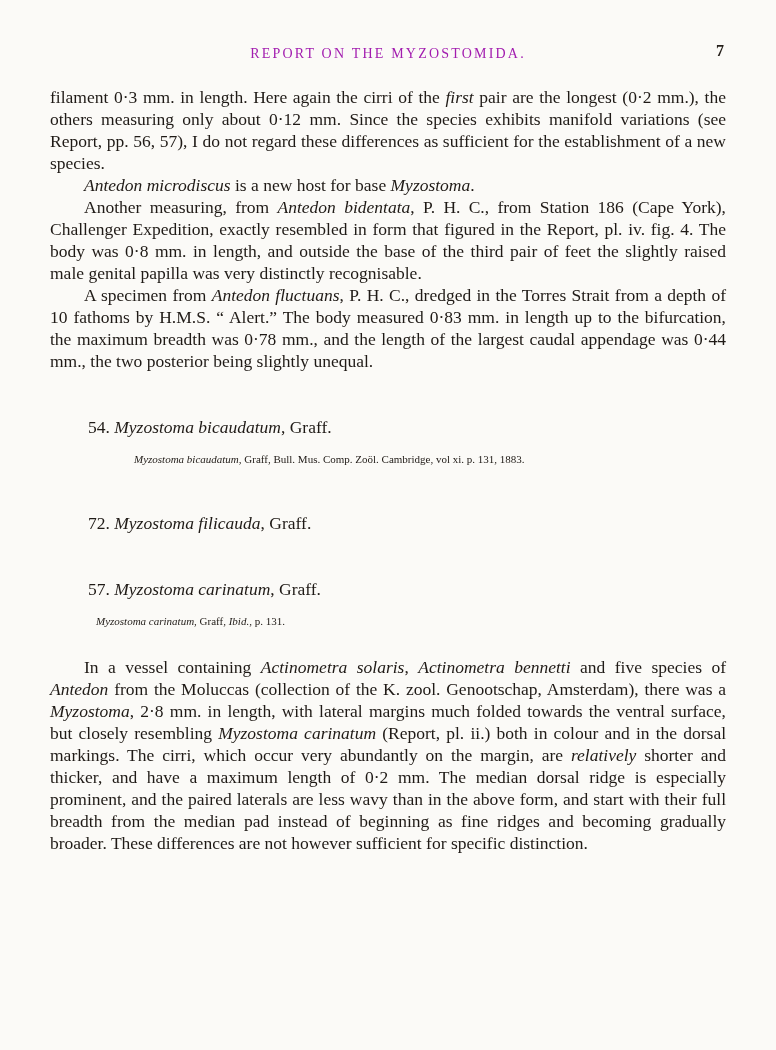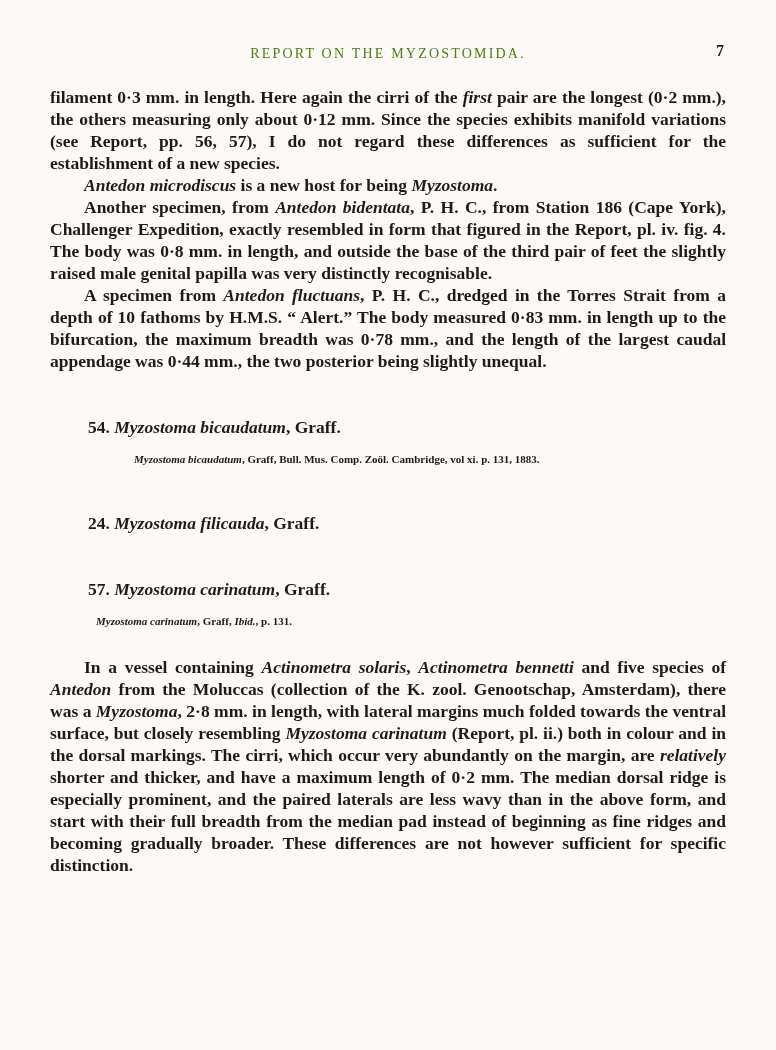--- a/index.html
+++ b/index.html
@@ -20,36 +20,35 @@
   .page-header {
     position: relative;
     padding-top: 44px;
     text-align: center;
   }
   .running-title {
     display: inline-block;
     font-size: 14px;
     letter-spacing: 2.2px;
     font-weight: 400;
-    color: #4d7c0f;
+    color: #a21caf;
   }
   .page-number {
     position: absolute;
     right: 52px;
     top: 42px;
     font-size: 16px;
     font-weight: 700;
     color: #241e19;
   }
   .content {
     padding: 0 50px;
     font-size: 17.5px;
     line-height: 22px;
     text-align: justify;
-    font-weight: bold;
   }
   .para {
     margin: 0;
     text-indent: 34px;
   }
   .para.first {
     margin-top: 24px;
   }
   .para.no-indent {
     text-indent: 0;
@@ -80,24 +79,24 @@
 
 <div class="page">
 
   <div class="page-header">
     <div class="running-title">REPORT ON THE MYZOSTOMIDA.</div>
     <div class="page-number">7</div>
   </div>
 
   <div class="content">
     <p class="para no-indent first"><span>filament 0·3 mm. in length. Here again the cirri of the </span><em>first</em><span> pair are the longest (0·2 mm.), the others measuring only about 0·12 mm. Since the species exhibits manifold variations (see Report, pp. 56, 57), I do not regard these differences as sufficient for the establishment of a new species.</span></p>
-    <p class="para"><em>Antedon microdiscus</em><span> is a new host for being </span><em>Myzostoma</em><span>.</span></p>
-    <p class="para"><span>Another specimen, from </span><em>Antedon bidentata</em><span>, P. H. C., from Station 186 (Cape York), Challenger Expedition, exactly resembled in form that figured in the Report, pl. iv. fig. 4. The body was 0·8 mm. in length, and outside the base of the third pair of feet the slightly raised male genital papilla was very distinctly recognisable.</span></p>
+    <p class="para"><em>Antedon microdiscus</em><span> is a new host for base </span><em>Myzostoma</em><span>.</span></p>
+    <p class="para"><span>Another measuring, from </span><em>Antedon bidentata</em><span>, P. H. C., from Station 186 (Cape York), Challenger Expedition, exactly resembled in form that figured in the Report, pl. iv. fig. 4. The body was 0·8 mm. in length, and outside the base of the third pair of feet the slightly raised male genital papilla was very distinctly recognisable.</span></p>
     <p class="para"><span>A specimen from </span><em>Antedon fluctuans</em><span>, P. H. C., dredged in the Torres Strait from a depth of 10 fathoms by H.M.S. “ Alert.” The body measured 0·83 mm. in length up to the bifurcation, the maximum breadth was 0·78 mm., and the length of the largest caudal appendage was 0·44 mm., the two posterior being slightly unequal.</span></p>
     <p class="heading"><span>54. </span><em>Myzostoma bicaudatum</em><span>, Graff.</span></p>
     <p class="citation citation-long"><em>Myzostoma bicaudatum</em><span>, Graff, Bull. Mus. Comp. Zoöl. Cambridge, vol xi. p. 131, 1883.</span></p>
-    <p class="heading"><span>24. </span><em>Myzostoma filicauda</em><span>, Graff.</span></p>
+    <p class="heading"><span>72. </span><em>Myzostoma filicauda</em><span>, Graff.</span></p>
     <p class="heading"><span>57. </span><em>Myzostoma carinatum</em><span>, Graff.</span></p>
     <p class="citation"><em>Myzostoma carinatum</em><span>, Graff, </span><em>Ibid.</em><span>, p. 131.</span></p>
     <p class="para"><span>In a vessel containing </span><em>Actinometra solaris</em><span>, </span><em>Actinometra bennetti</em><span> and five species of </span><em>Antedon</em><span> from the Moluccas (collection of the K. zool. Genootschap, Amsterdam), there was a </span><em>Myzostoma</em><span>, 2·8 mm. in length, with lateral margins much folded towards the ventral surface, but closely resembling </span><em>Myzostoma carinatum</em><span> (Report, pl. ii.) both in colour and in the dorsal markings. The cirri, which occur very abundantly on the margin, are </span><em>relatively</em><span> shorter and thicker, and have a maximum length of 0·2 mm. The median dorsal ridge is especially prominent, and the paired laterals are less wavy than in the above form, and start with their full breadth from the median pad instead of beginning as fine ridges and becoming gradually broader. These differences are not however sufficient for specific distinction.</span></p>
   </div>
 
 </div>
 
 </body></html>

